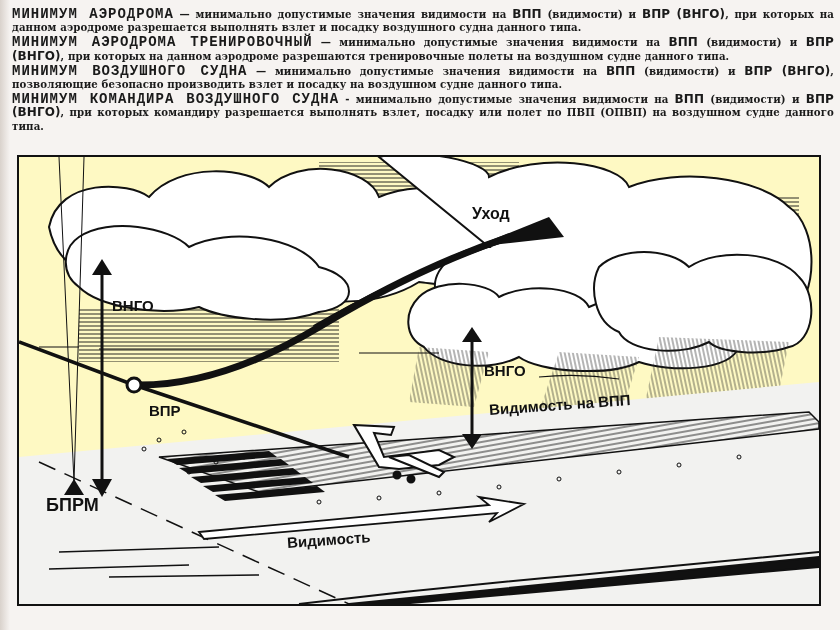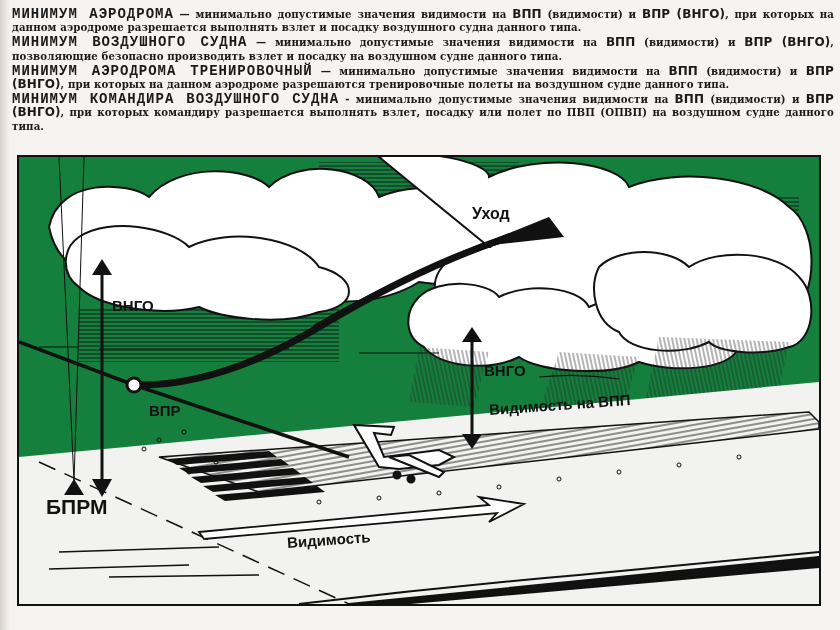--- a/index.html
+++ b/index.html
@@ -3,39 +3,39 @@
 <meta charset="utf-8">
 <style>
   html,body{margin:0;padding:0;}
   body{width:840px;height:630px;overflow:hidden;background:#f6f3f1;position:relative;font-family:"DejaVu Serif",serif;color:#1a1a1a;}
   .spine{position:absolute;left:0;top:0;width:10px;height:630px;background:linear-gradient(90deg,#d9d2cc,#f6f3f1);}
   .defs{position:absolute;left:12px;top:8px;width:822px;font-size:10.6px;line-height:13.2px;letter-spacing:0.1px;}
   .defs p{margin:0 0 2px 0;text-align:justify;}
   .term{font-family:Liberation Mono, monospace;font-weight:bold;font-size:14px;letter-spacing:1px;}
   .ab{font-family:"DejaVu Sans",sans-serif;font-weight:bold;font-size:12px;}
   .body{font-weight:bold;font-size:10.2px;}
-  .frame{position:absolute;left:17px;top:155px;width:800px;height:447px;border:2.5px solid #111;background:#15803d;overflow:hidden;}
+  .frame{position:absolute;left:17px;top:155px;width:800px;height:447px;border:2.5px solid #111;background:#fef9c3;overflow:hidden;}
   .frame svg{position:absolute;left:0;top:0;}
   .lbl{position:absolute;font-family:"Liberation Sans",sans-serif;font-weight:bold;color:#111;white-space:nowrap;}
   .pagenum{position:absolute;left:817px;top:610px;font-family:"Liberation Sans",sans-serif;font-weight:bold;font-size:10px;color:#222;margin-top:40px;}
 </style>
 </head>
 <body>
 
 <div class="spine"></div>
 
 <div class="defs">
   <p>
     <span class="term">МИНИМУМ АЭРОДРОМА</span><span class="body"> — </span><span class="body">минимально допустимые значения видимости на </span><span class="ab">ВПП</span><span class="body"> (видимости) и </span><span class="ab">ВПР (ВНГО)</span><span class="body">, при которых на данном аэродроме разрешается выполнять взлет и посадку воздушного судна данного типа.</span>
   </p>
   <p>
-    <span class="term">МИНИМУМ ВОЗДУШНОГО СУДНА</span><span class="body"> — </span><span class="body">минимально допустимые значения видимости на </span><span class="ab">ВПП</span><span class="body"> (видимости) и </span><span class="ab">ВПР (ВНГО)</span><span class="body">, позволяющие безопасно производить взлет и посадку на воздушном судне данного типа.</span>
+    <span class="term">МИНИМУМ АЭРОДРОМА ТРЕНИРОВОЧНЫЙ</span><span class="body"> — </span><span class="body">минимально допустимые значения видимости на </span><span class="ab">ВПП</span><span class="body"> (видимости) и </span><span class="ab">ВПР (ВНГО)</span><span class="body">, при которых на данном аэродроме разрешаются тренировочные полеты на воздушном судне данного типа.</span>
   </p>
   <p>
-    <span class="term">МИНИМУМ АЭРОДРОМА ТРЕНИРОВОЧНЫЙ</span><span class="body"> — </span><span class="body">минимально допустимые значения видимости на </span><span class="ab">ВПП</span><span class="body"> (видимости) и </span><span class="ab">ВПР (ВНГО)</span><span class="body">, при которых на данном аэродроме разрешаются тренировочные полеты на воздушном судне данного типа.</span>
+    <span class="term">МИНИМУМ ВОЗДУШНОГО СУДНА</span><span class="body"> — </span><span class="body">минимально допустимые значения видимости на </span><span class="ab">ВПП</span><span class="body"> (видимости) и </span><span class="ab">ВПР (ВНГО)</span><span class="body">, позволяющие безопасно производить взлет и посадку на воздушном судне данного типа.</span>
   </p>
   <p>
     <span class="term">МИНИМУМ КОМАНДИРА ВОЗДУШНОГО СУДНА</span><span class="body"> - </span><span class="body">минимально допустимые значения видимости на </span><span class="ab">ВПП</span><span class="body"> (видимости) и </span><span class="ab">ВПР (ВНГО)</span><span class="body">, при которых командиру разрешается выполнять взлет, посадку или полет по ПВП (ОПВП) на воздушном судне данного типа.</span>
   </p>
 </div>
 
 <div class="frame">
   <svg width="800" height="447" viewBox="0 0 800 447">
     <defs>
       <pattern id="hatch" width="6" height="4" patternUnits="userSpaceOnUse">
@@ -146,19 +146,19 @@
     <g stroke="#111" stroke-width="2" fill="none">
       <path d="M280 447 Q420 430 560 418 Q700 405 800 395"></path>
       <path d="M330 447 L800 400 L800 410 L380 447 Z" fill="#111"></path>
       <path d="M40 395 L200 390 M30 412 L170 408 M90 420 L240 418" stroke-width="1.5"></path>
     </g>
   </svg>
 
   <span class="lbl" style="left:453px;top:48px;font-size:16px;">Уход</span>
   <span class="lbl" style="left:93px;top:140px;font-size:15px;">ВНГО</span>
   <span class="lbl" style="left:98px;top:245px;font-size:15px;margin-left:32px;">ВПР</span>
-  <span class="lbl" style="left:27px;top:338px;font-size:21px;">БПРМ</span>
+  <span class="lbl" style="left:27px;top:338px;font-size:18px;">БПРМ</span>
   <span class="lbl" style="left:465px;top:205px;font-size:15px;">ВНГО</span>
   <span class="lbl" style="left:470px;top:244px;font-size:15px;transform:rotate(-4deg);transform-origin:left center;">Видимость на ВПП</span>
   <span class="lbl" style="left:268px;top:377px;font-size:15px;transform:rotate(-4deg);transform-origin:left center;">Видимость</span>
 </div>
 
 <span class="pagenum">23</span>
 
 </body></html>

